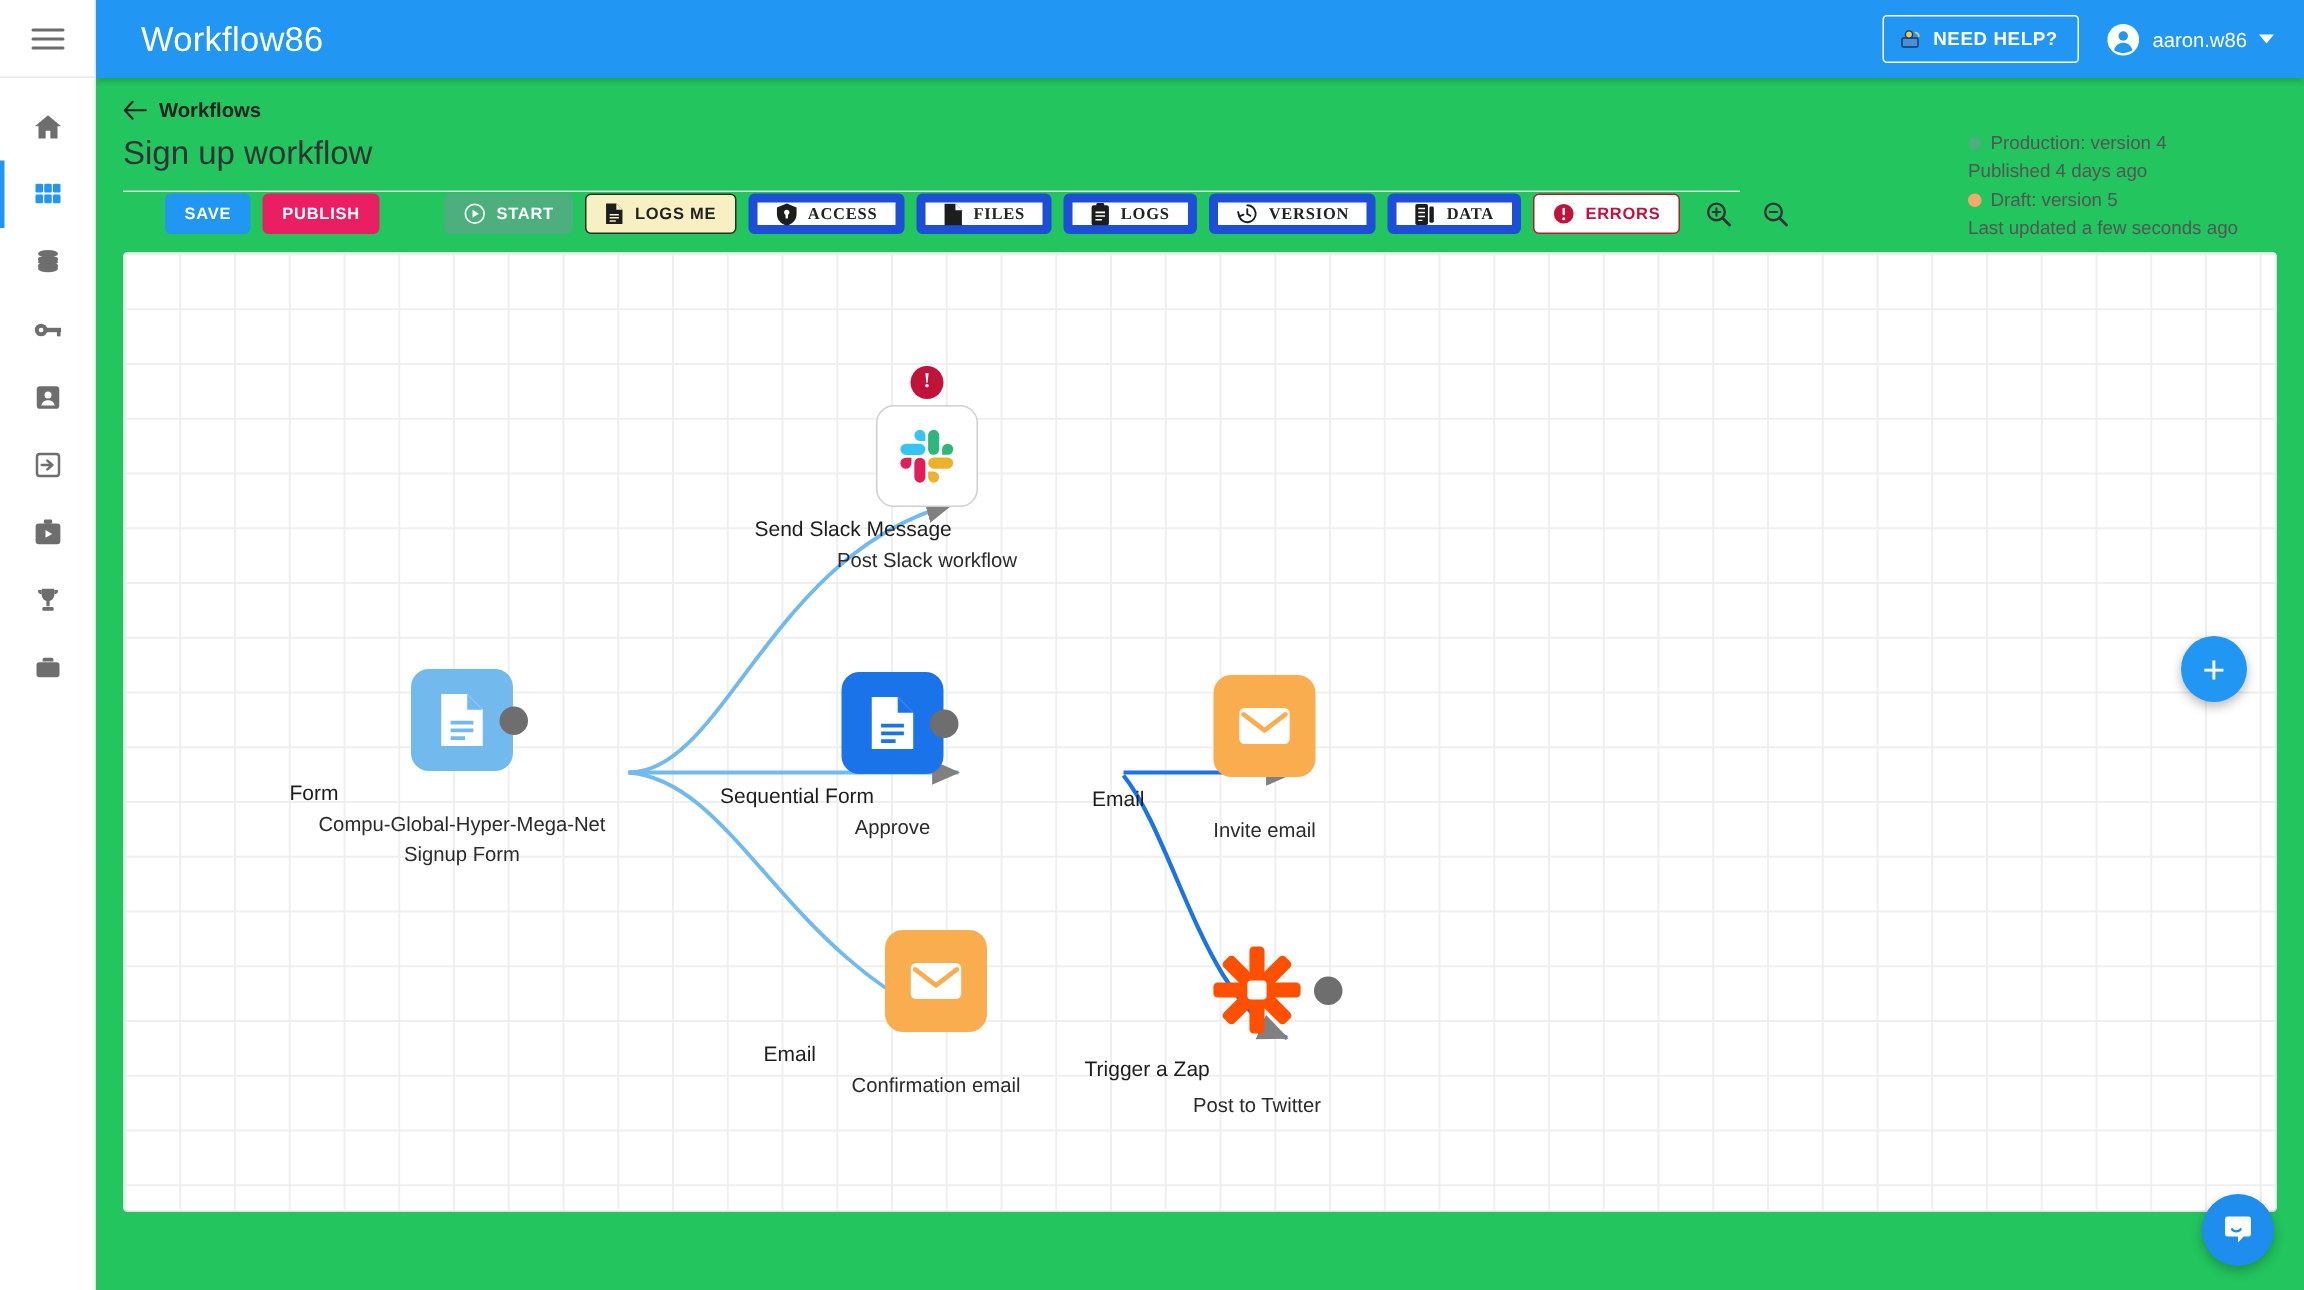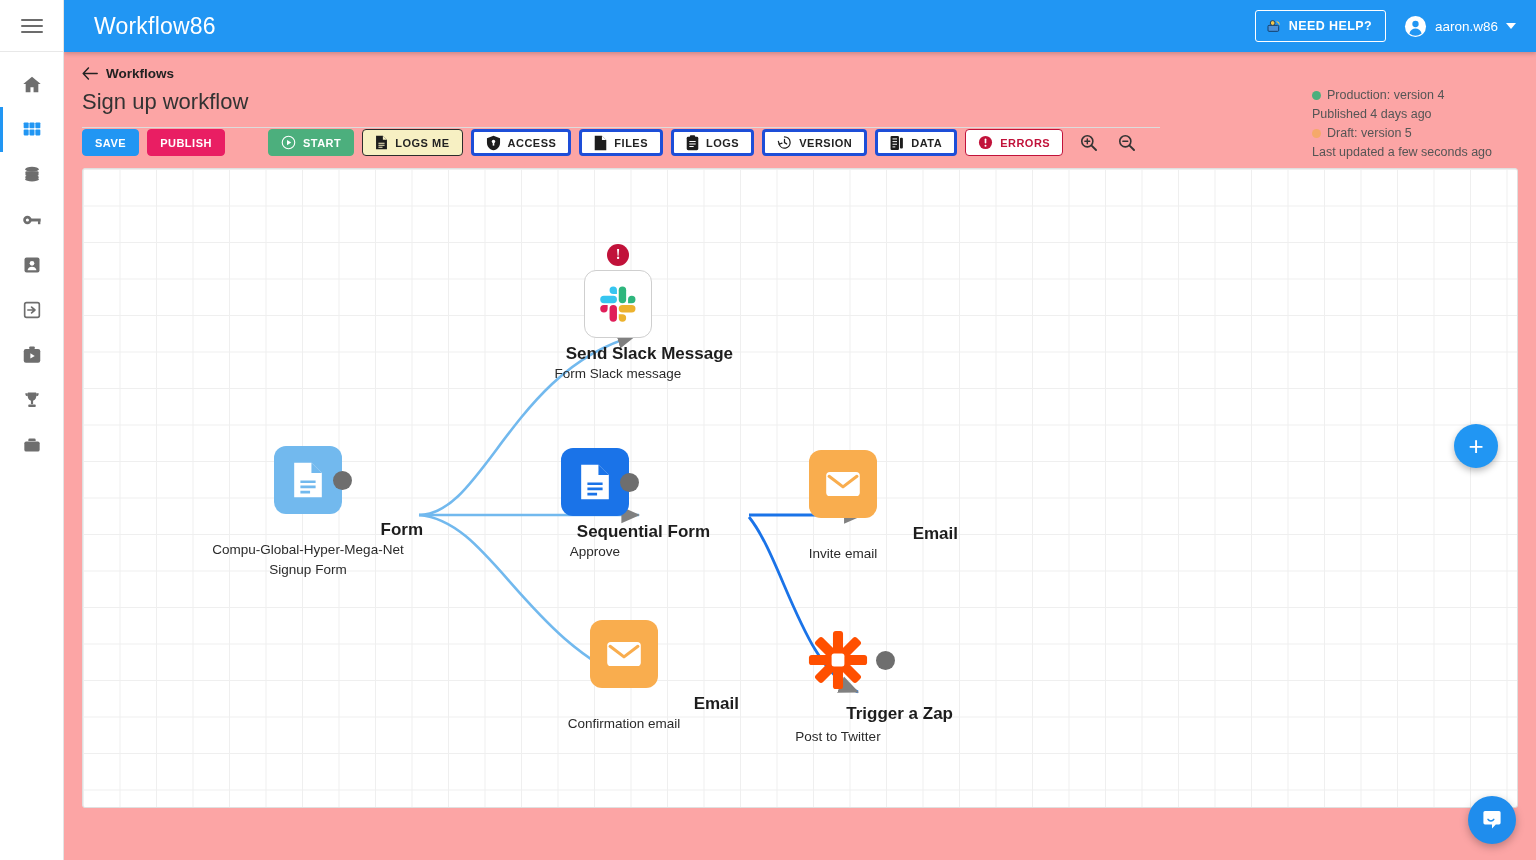--- a/index.html
+++ b/index.html
@@ -69,21 +69,21 @@
     display: flex; align-items: center; gap: 8px;
     color: #ffffff; font-size: 13.5px; cursor: pointer;
   }
   .caret-dn {
     width: 0; height: 0;
     border-left: 5px solid transparent; border-right: 5px solid transparent;
     border-top: 6px solid #ffffff;
   }
 
   
-  #page { position: absolute; left: 64px; top: 52px; width: 1472px; height: 808px; background:#fca5a5; }
+  #page { position: absolute; left: 64px; top: 52px; width: 1472px; height: 808px; background:#22c55e; }
 
   #breadcrumb {
     position: absolute; left: 18px; top: 14px;
     display: flex; align-items: center; gap: 8px;
     font-size: 13.5px; font-weight: 700; color: #222;
     cursor: pointer;
   }
   #page-title {
     position: absolute; left: 18px; top: 37px;
     width: 1078px;
@@ -99,25 +99,25 @@
   }
   .btn {
     height: 27px; border-radius: 4px;
     display: inline-flex; align-items: center; gap: 7px;
     padding: 0 12px;
     font-size: 11px; font-weight: 700; letter-spacing: .5px;
     cursor: pointer; white-space: nowrap;
     font-family: "Liberation Sans", sans-serif;
     border: 1px solid transparent;
   }
-  .btn.solid-blue  { background:#2196f3; color:#fff; border-color:#2196f3; }
+  .btn.solid-blue  { background:#2196f3; color:#fff; border-color:#2196f3;margin-left:28px; }
   .btn.solid-pink  { background:#e91e63; color:#fff; border-color:#e91e63; }
   .btn.solid-green { background:#4caf7d; color:#fff; border-color:#4caf7d;margin-left:35px; }
   .btn.yellow { background:#f7f0c3; color:#222; border:1px solid #2b2b2b; }
-  .btn.outline { background:#fff; color:#222; border:3px solid #1d4ed8; }
+  .btn.outline { background:#fff; color:#222; border:6px solid #1d4ed8;font-family:Liberation Serif, serif; }
   .btn.danger  { background:#fff; color:#c1123a; border:1px solid #c1123a; }
   .zoom-btn { width: 26px; height:26px; display:inline-flex; align-items:center; justify-content:center; cursor:pointer; margin-left:4px;}
 
   
   #status {
     position: absolute; right: 44px; top: 34px;
     font-size: 12.5px; color: #555; line-height: 19px; text-align: left;
   }
   #status .row { display: flex; align-items: center; gap: 6px; }
   .dot { width: 9px; height: 9px; border-radius: 50%; display:inline-block; }
@@ -146,22 +146,22 @@
     display: flex; align-items: center; justify-content: center;
     cursor: pointer;
   }
   .node-box.lightblue { background: #72b9ee; }
   .node-box.blue      { background: #1a73e8; }
   .node-box.orange    { background: #f9ad4e; }
   .node-box.white     { background: #ffffff; border: 1px solid #cfcfcf; }
   .node-box.bare      { background: transparent; }
   .node-label {
     position: absolute; left: 50%; transform: translateX(-50%);
-    top: 74px; width: 230px; text-align: right;
-    font-size: 17px; font-weight: 700; color: #1d1d1d; white-space: nowrap;
+    top: 74px; width: 230px; text-align: left;
+    font-size: 14px; font-weight: 400; color: #1d1d1d; white-space: nowrap;
   }
   .node-sub {
     position: absolute; left: 50%; transform: translateX(-50%);
     top: 94px; width: 230px; text-align: center;
     font-size: 13.5px; font-weight: 400; color: #2b2b2b; line-height: 20px;
   }
   .out-dot {
     position: absolute; width: 19px; height: 19px; border-radius: 50%;
     background: #6e6e6e; cursor: pointer;
   }
@@ -458,21 +458,21 @@
           <path d="M20.6 13.4a5 5 0 1 1 5-5v5z" fill="#36c5f0"></path>
           <path d="M20.6 16a5 5 0 0 1 0 10H8a5 5 0 0 1 0-10z" fill="#36c5f0"></path>
           <path d="M40.6 20.9a5 5 0 1 1 5 5h-5z" fill="#2eb67d"></path>
           <path d="M38 20.9a5 5 0 0 1-10 0V8.4a5 5 0 0 1 10 0z" fill="#2eb67d"></path>
           <path d="M33 41a5 5 0 1 1-5 5v-5z" fill="#ecb22e"></path>
           <path d="M33 38.4a5 5 0 0 1 0-10h12.6a5 5 0 0 1 0 10z" fill="#ecb22e"></path>
         </svg>
       </div>
       <div class="err-badge" style="left:23px; top:-26px;">!</div>
       <div class="node-label">Send Slack Message</div>
-      <div class="node-sub">Form Slack message</div>
+      <div class="node-sub">Post Slack workflow</div>
     </div>
 
     <div class="node" style="left:478px; top:279px; width:68px;">
       <div class="node-box blue">
         <svg width="32" height="38" viewBox="0 0 18 22">
           <path d="M1 1h10l6 6v14H1z" fill="#ffffff"></path>
           <path d="M11 1v6h6" fill="#1a73e8"></path>
           <path d="M4.6 12h8.8M4.6 15h8.8M4.6 18h5.6" stroke="#1a73e8" stroke-width="1.5"></path>
         </svg>
       </div>

